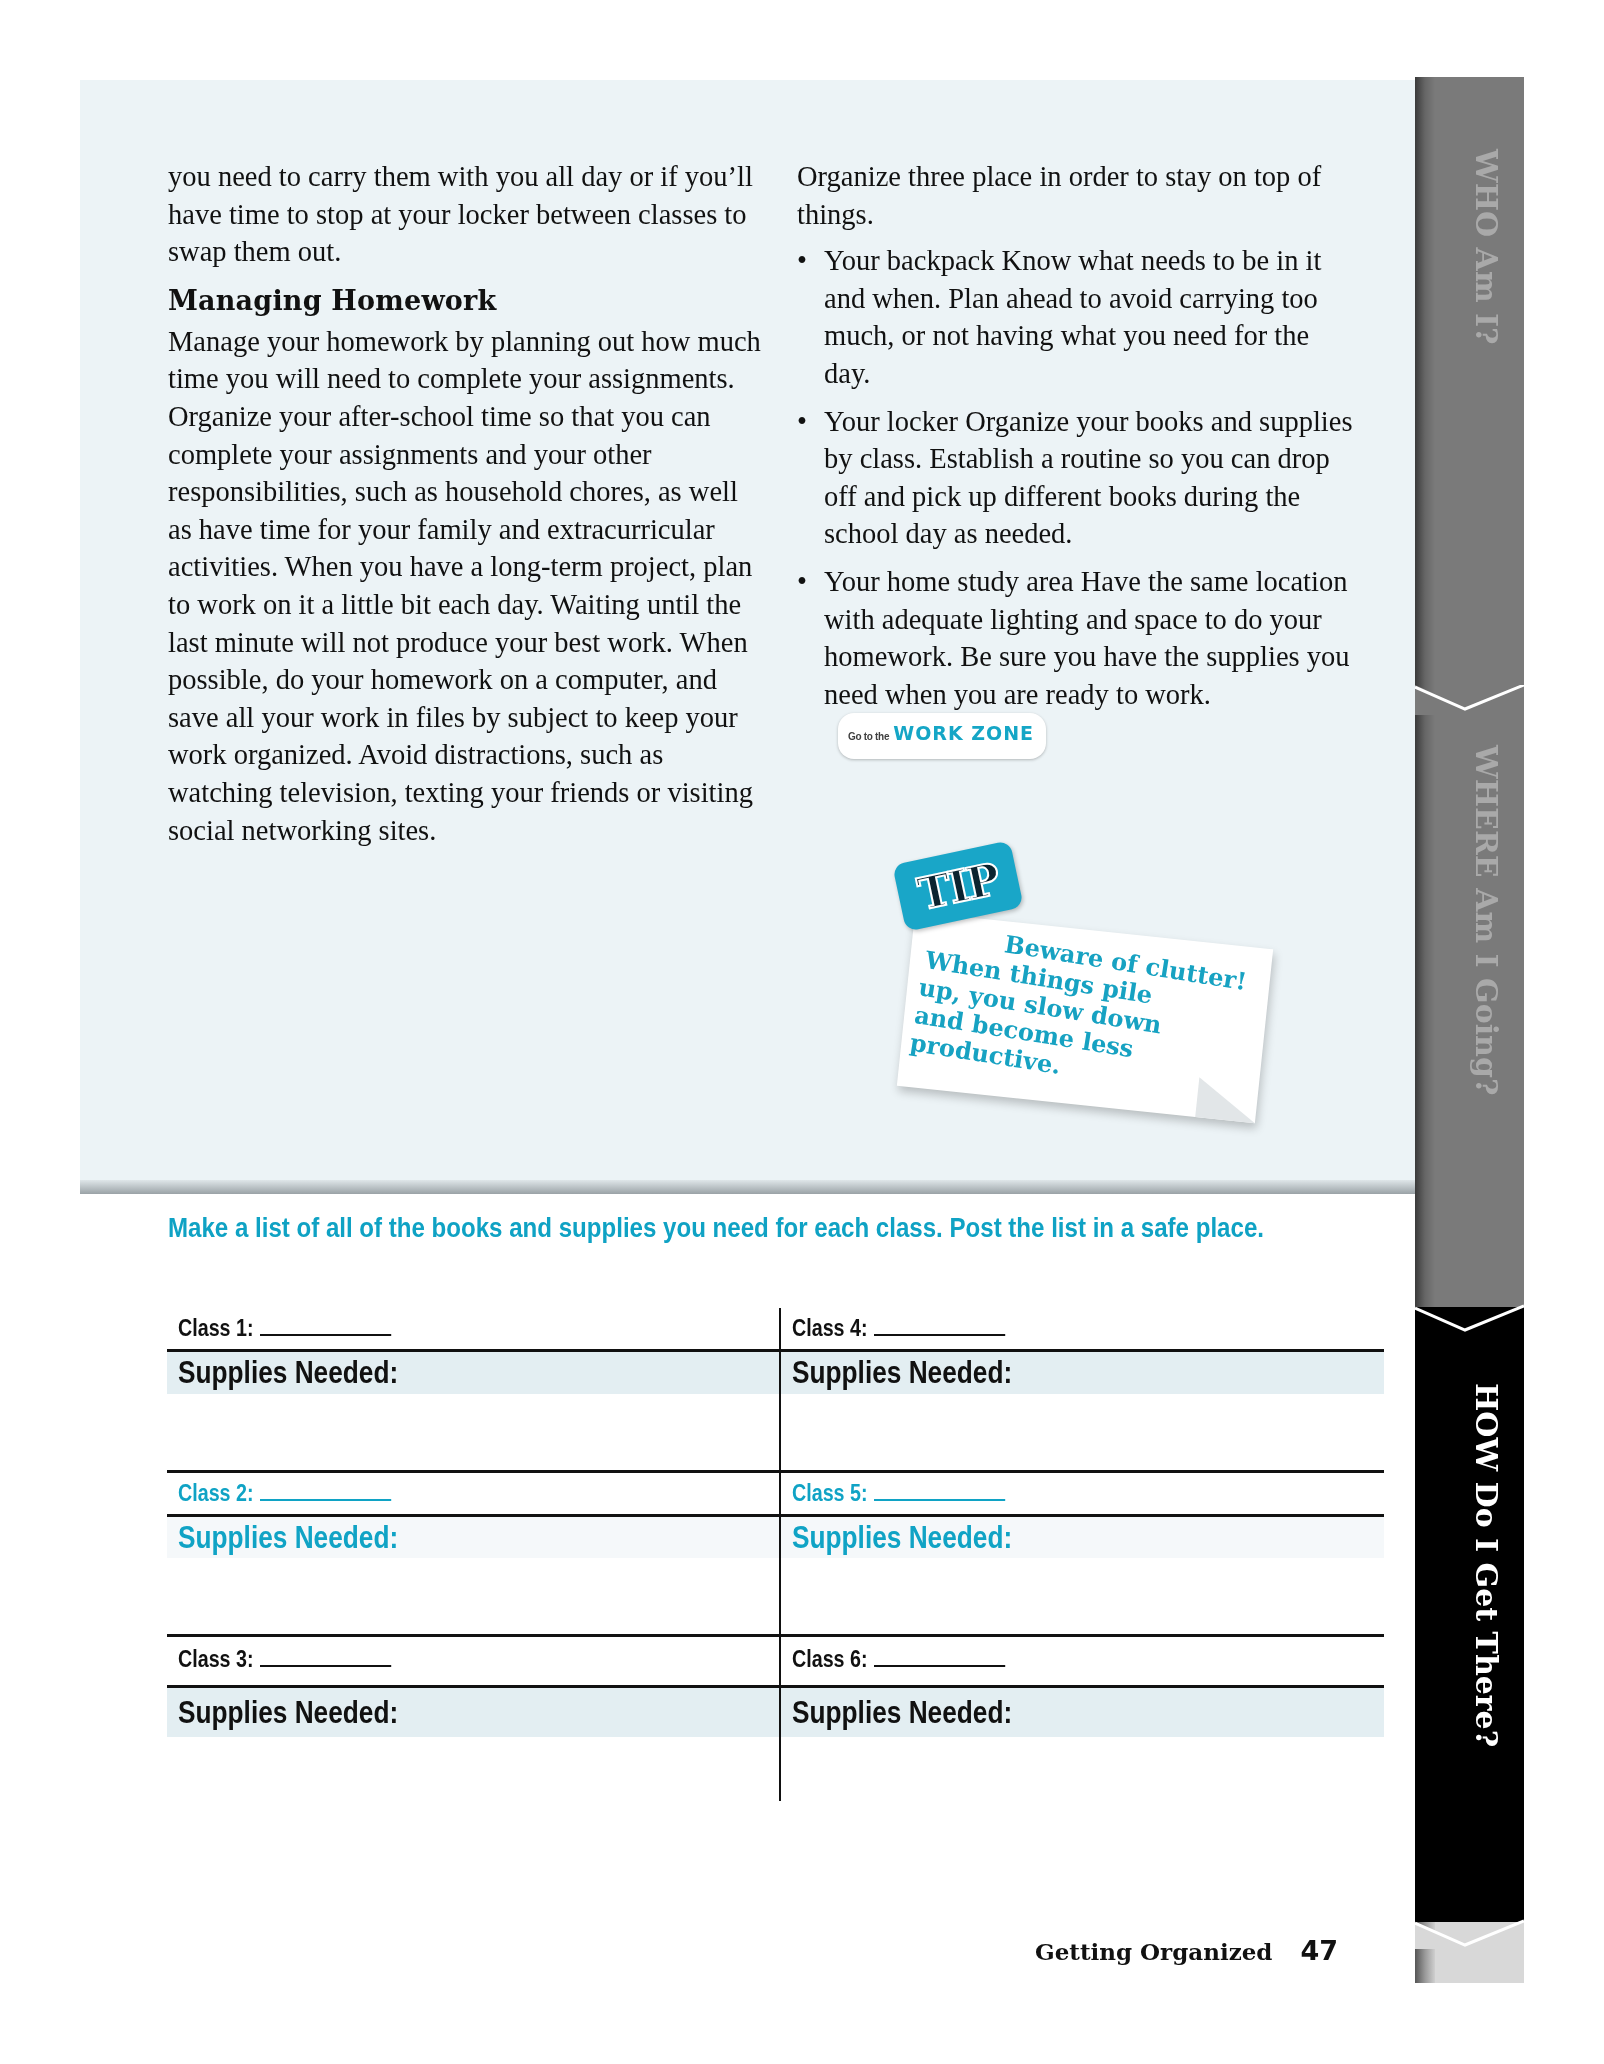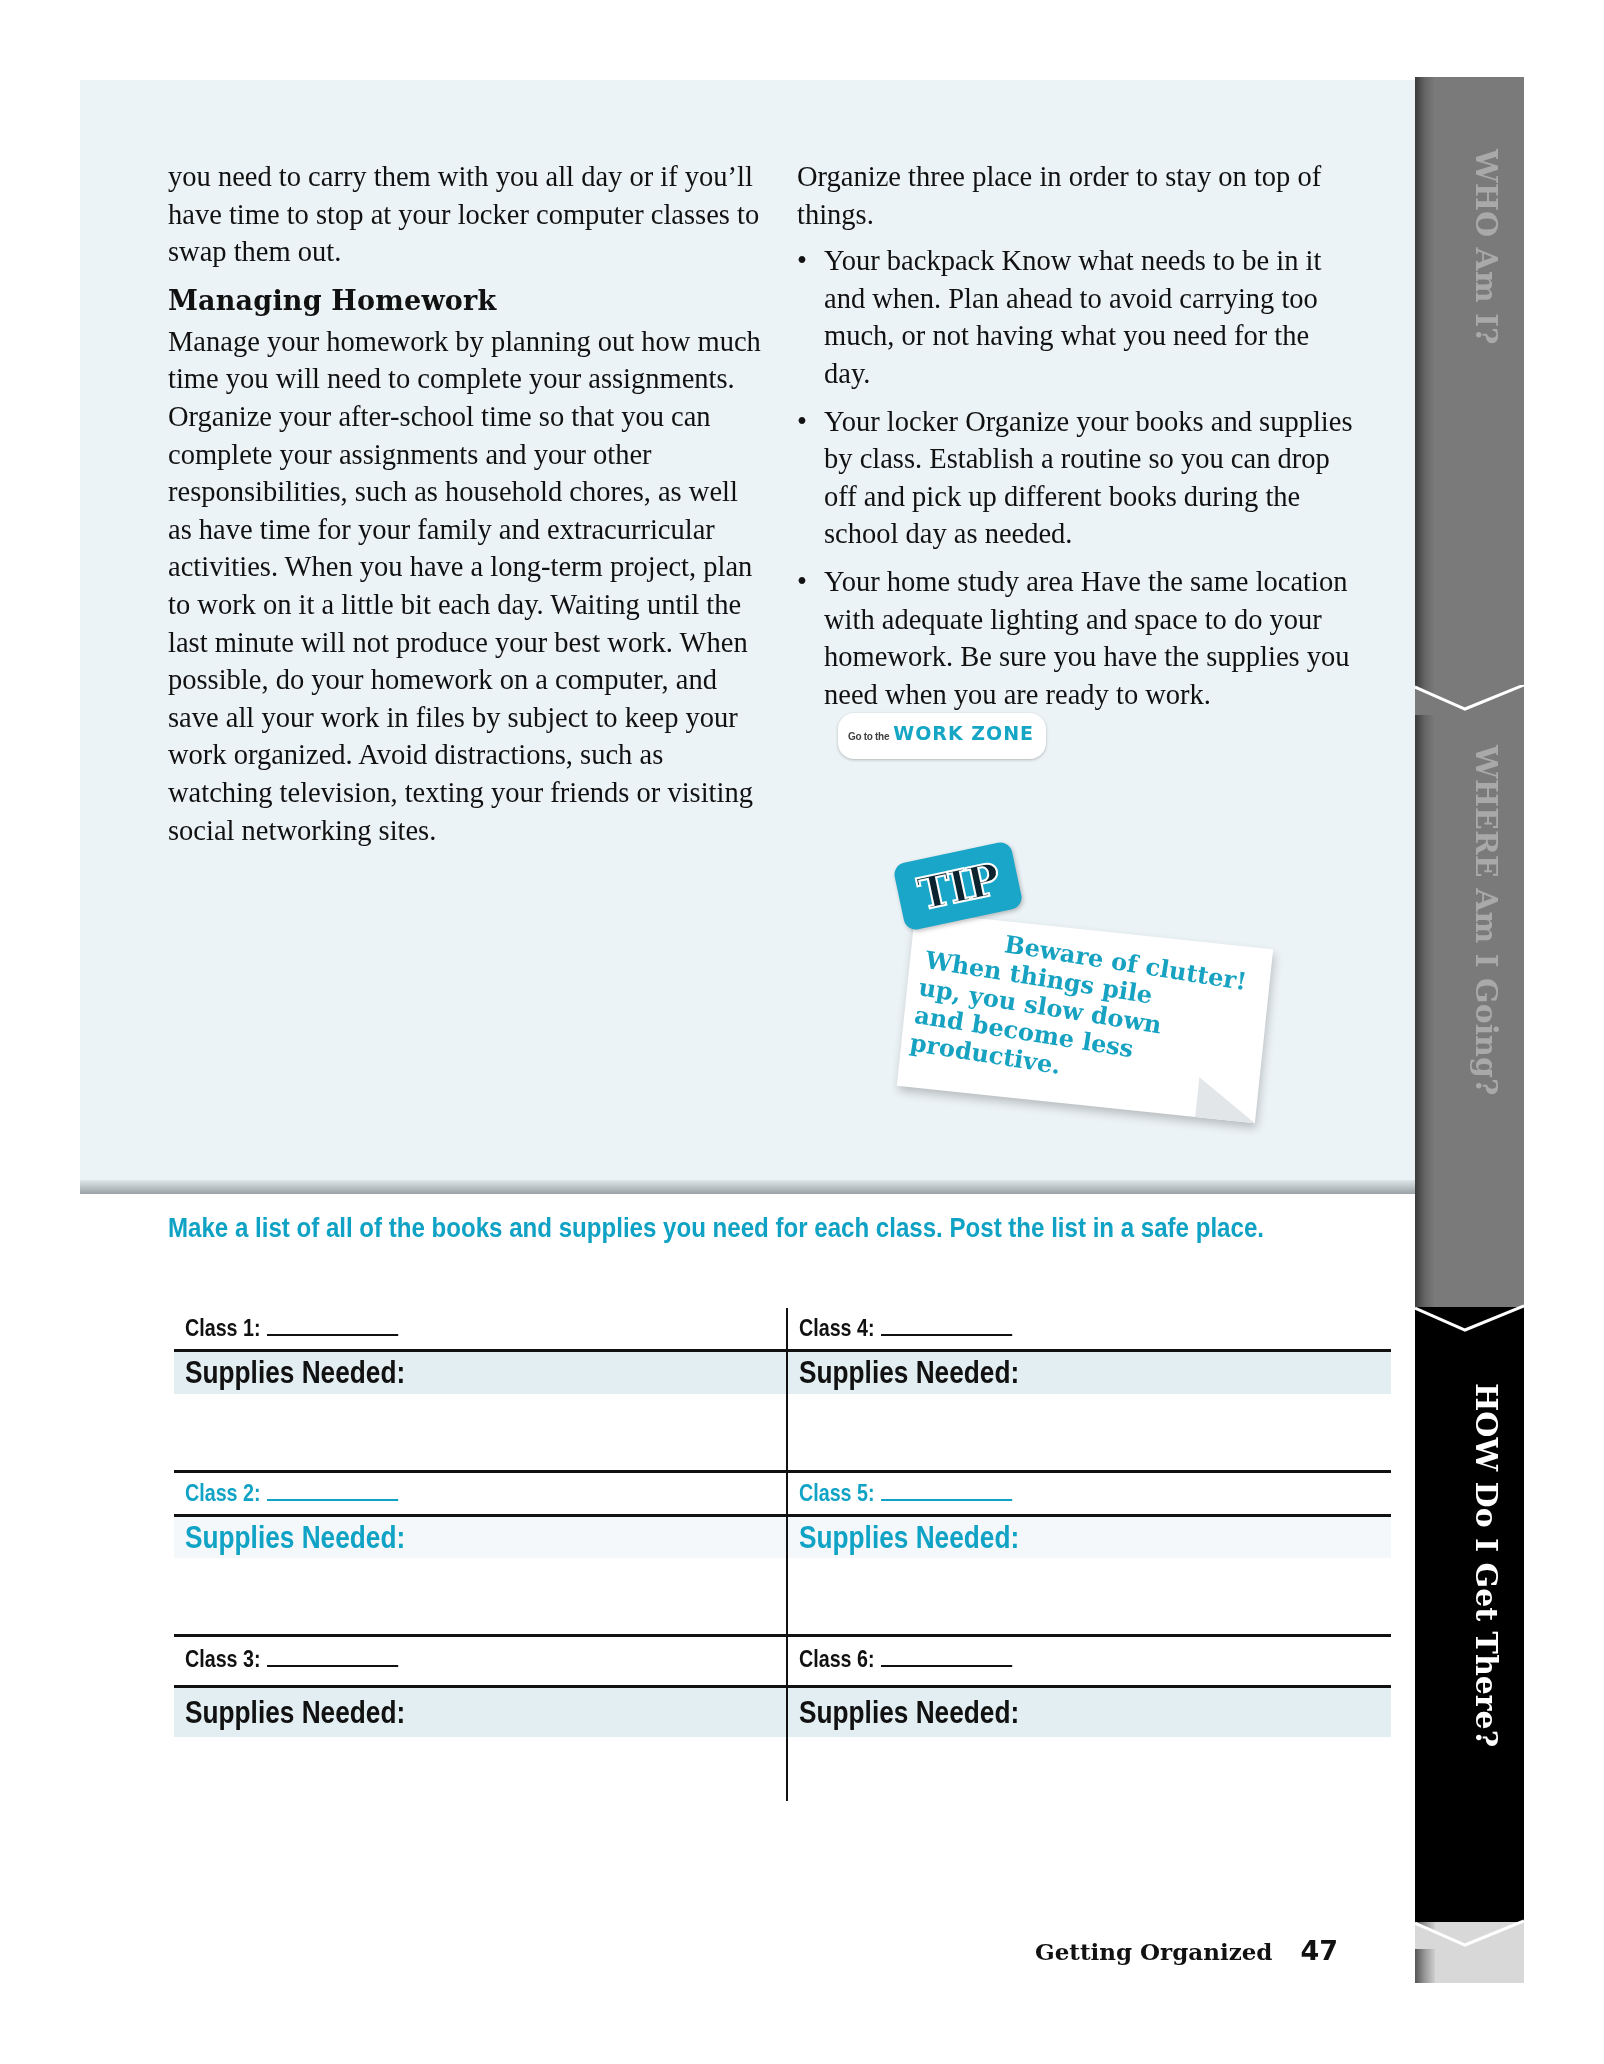--- a/index.html
+++ b/index.html
@@ -34,21 +34,21 @@
      color:#17a2c2; font-family:"DejaVu Serif", serif; font-weight:bold; font-size:24px; line-height:28px; }
   #tip-text span { display:block; }
   #tip-badge { position:absolute; left:898px; top:852px; width:120px; height:68px; background:#19a6c8; border-radius:12px;
      transform:rotate(-12deg); box-shadow:1px 2px 4px rgba(0,0,0,0.25); display:flex; align-items:center; justify-content:center; }
   #tip-badge span { font-family:"DejaVu Serif", serif; font-weight:bold; font-size:44px; color:#0c2430;
      -webkit-text-stroke:2px #ffffff; letter-spacing:-2px; }
 
   #instruction { position:absolute; left:168px; top:1208px; width:1120px; color:#0fa2c4; font-family:"Liberation Sans", sans-serif;
      font-weight:bold; font-size:28px; line-height:39px; transform:scaleX(0.86); transform-origin:left top; width:1300px; }
 
-  #worksheet { position:absolute; left:174px; top:1308px; width:1217px; height:494px; }
+  #worksheet { position:absolute; left:167px; top:1308px; width:1217px; height:494px; }
   .ws-divider { position:absolute; left:612px; top:0; width:2px; height:493px; background:#111; }
   .ws-line { position:absolute; left:0; width:1217px; height:3px; background:#111; }
   .ws-band { position:absolute; left:0; width:1217px; background:#e3eef2; }
   .ws-band.light { background:#f5f8fa; }
   .ws-cell-label { position:absolute; font-family:"Liberation Sans", sans-serif; font-weight:bold; transform:scaleX(0.82); transform-origin:left top; white-space:nowrap; }
   .class-label { font-size:24px; }
   .class-label .blank { display:inline-block; width:160px; border-bottom:2px solid currentColor; margin-left:8px; height:20px; }
   .supplies-label { font-size:32px; }
   .teal { color:#10a3c5; }
   .black { color:#111; }
@@ -72,21 +72,21 @@
   #tab-end .edge { background:linear-gradient(90deg,#555,#999 50%,#cfcfcf); }
   .chevron { position:absolute; left:0; width:109px; height:30px; }
 </style>
 </head>
 <body>
 
 <div id="top-panel"></div>
 <div id="top-panel-shadow"></div>
 
 <div id="col-left" class="col serif">
-  <p>you need to carry them with you all day or if you’ll have time to stop at your locker computer classes to swap them out.</p>
+  <p>you need to carry them with you all day or if you’ll have time to stop at your locker between classes to swap them out.</p>
   <h2 class="heading">Managing Homework</h2>
   <p>Manage your homework by planning out how much time you will need to complete your assignments. Organize your after-school time so that you can complete your assignments and your other responsibilities, such as household chores, as well as have time for your family and extracurricular activities. When you have a long-term project, plan to work on it a little bit each day. Waiting until the last minute will not produce your best work. When possible, do your homework on a computer, and save all your work in files by subject to keep your work organized. Avoid distractions, such as watching television, texting your friends or visiting social networking sites.</p>
 </div>
 
 <div id="col-right" class="col serif">
   <p>Organize three place in order to stay on top of things.</p>
   <ul class="bullets">
     <li>
       <span class="dot">•</span>
       <b>Your backpack</b><span> Know what needs to be in it and when. Plan ahead to avoid carrying too much, or not having what you need for the day.</span>

